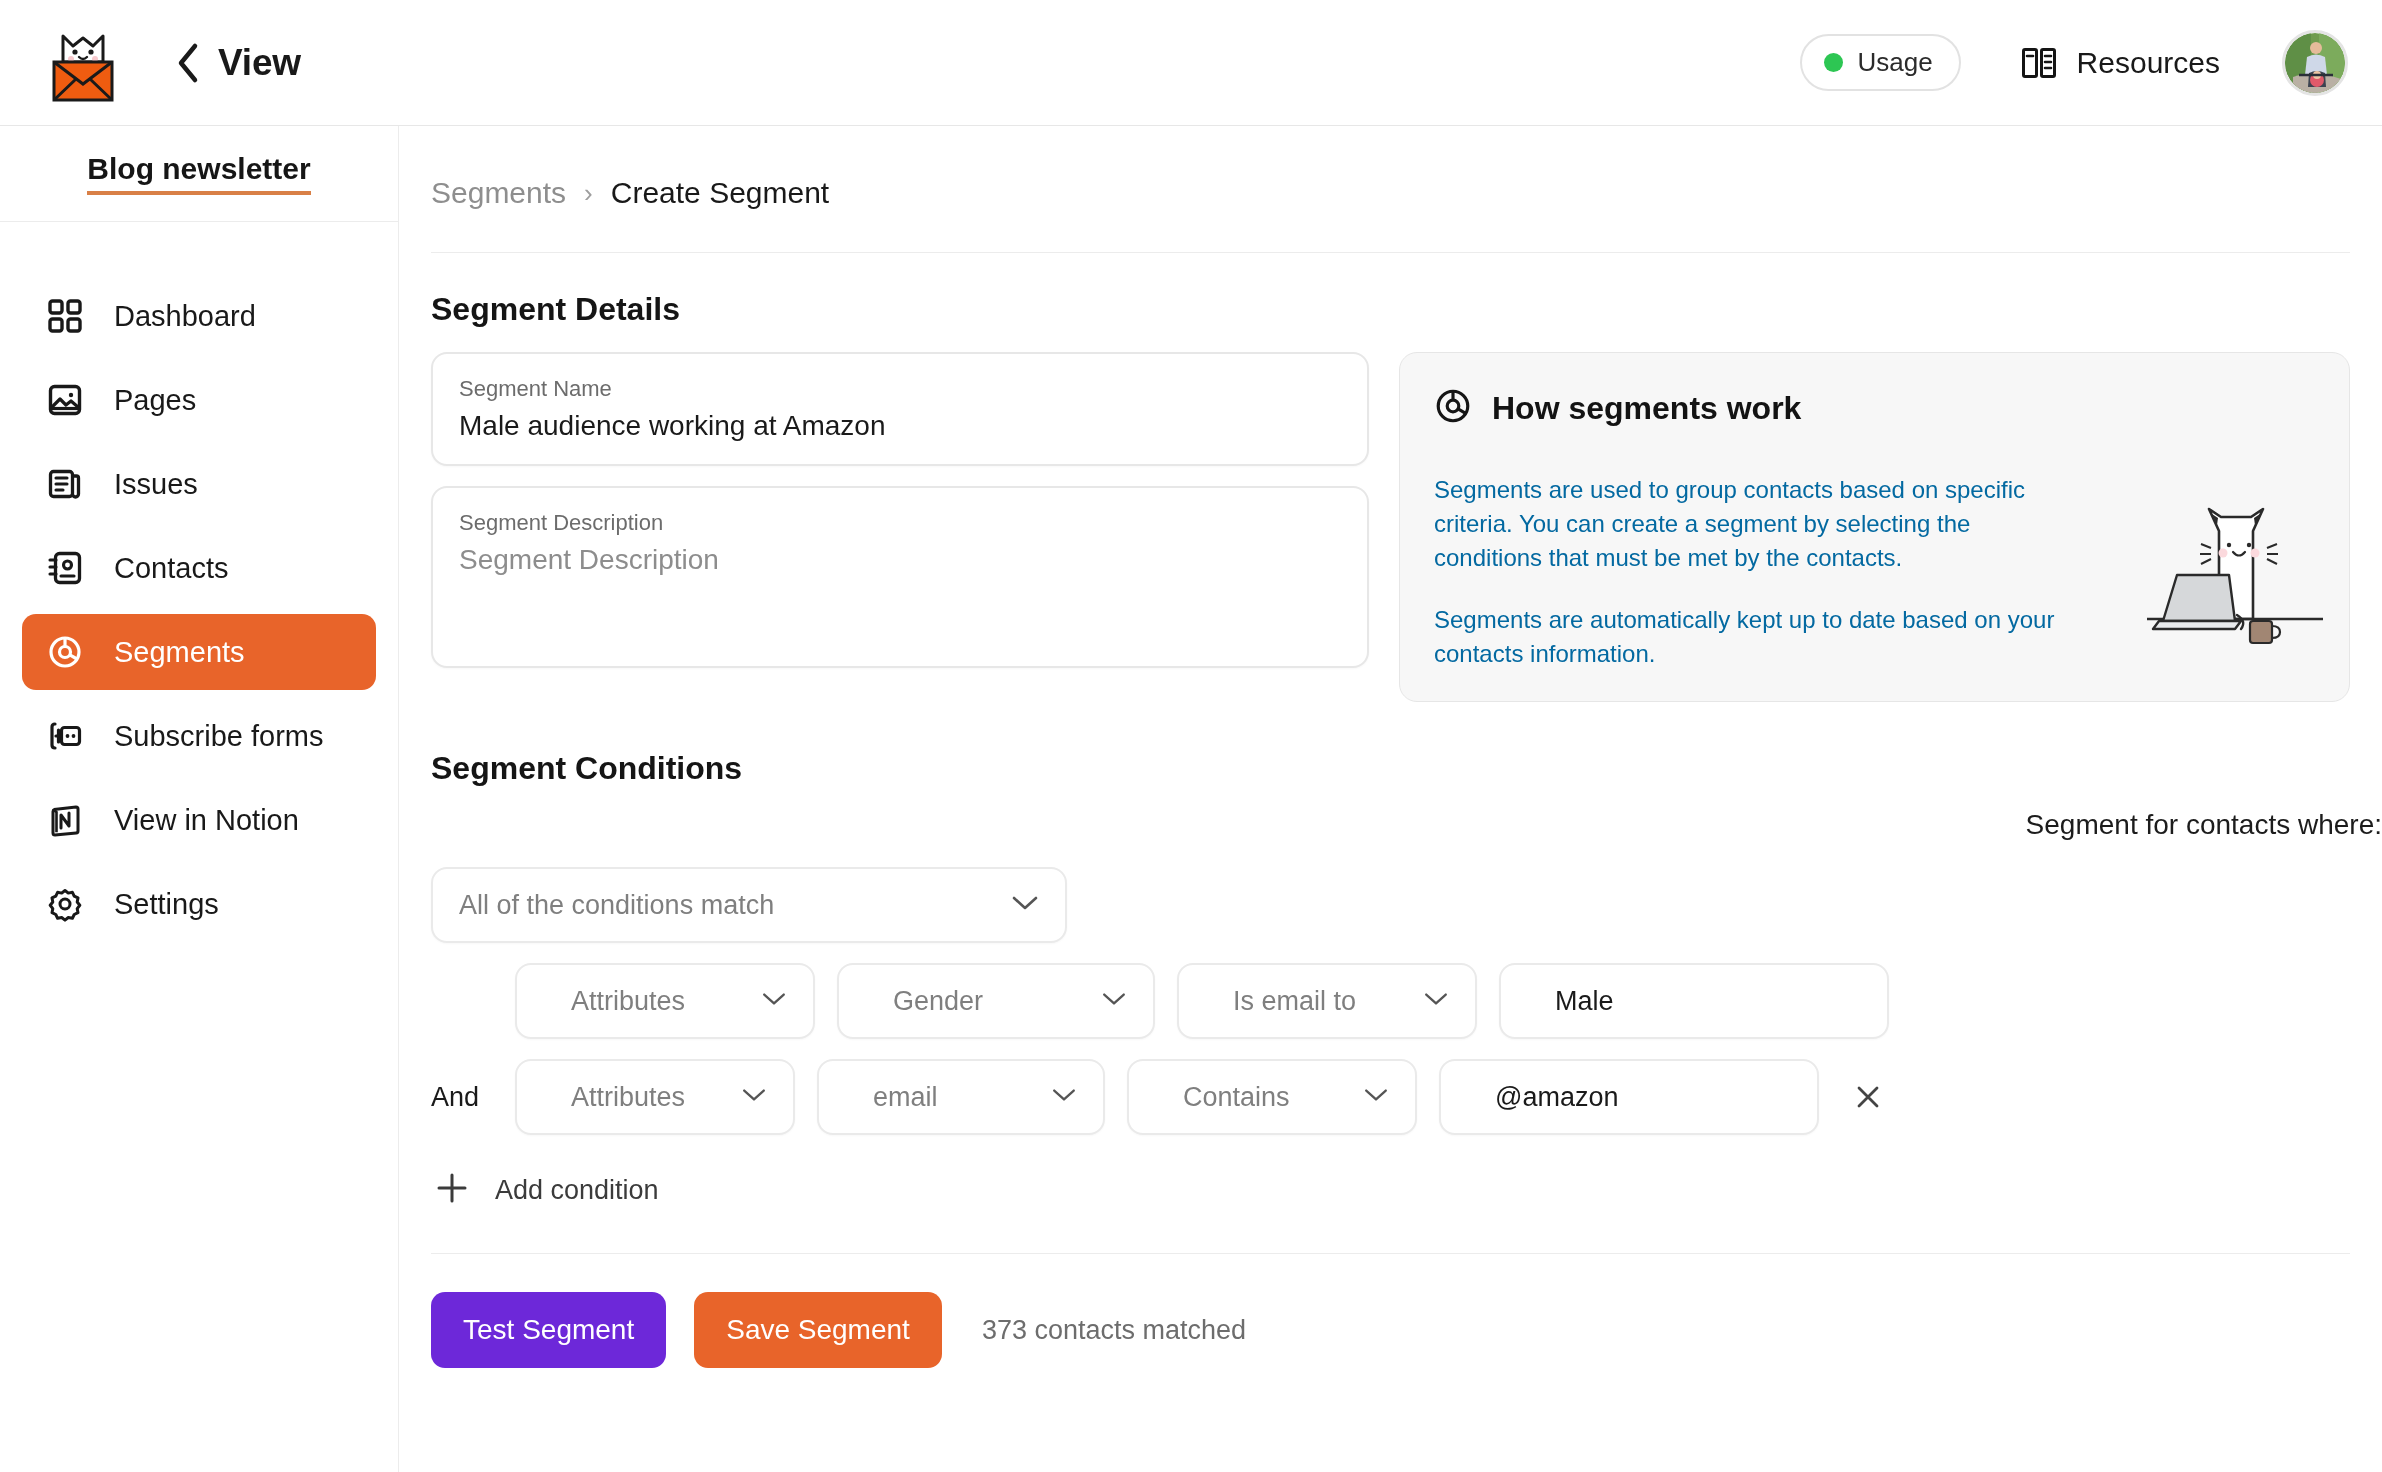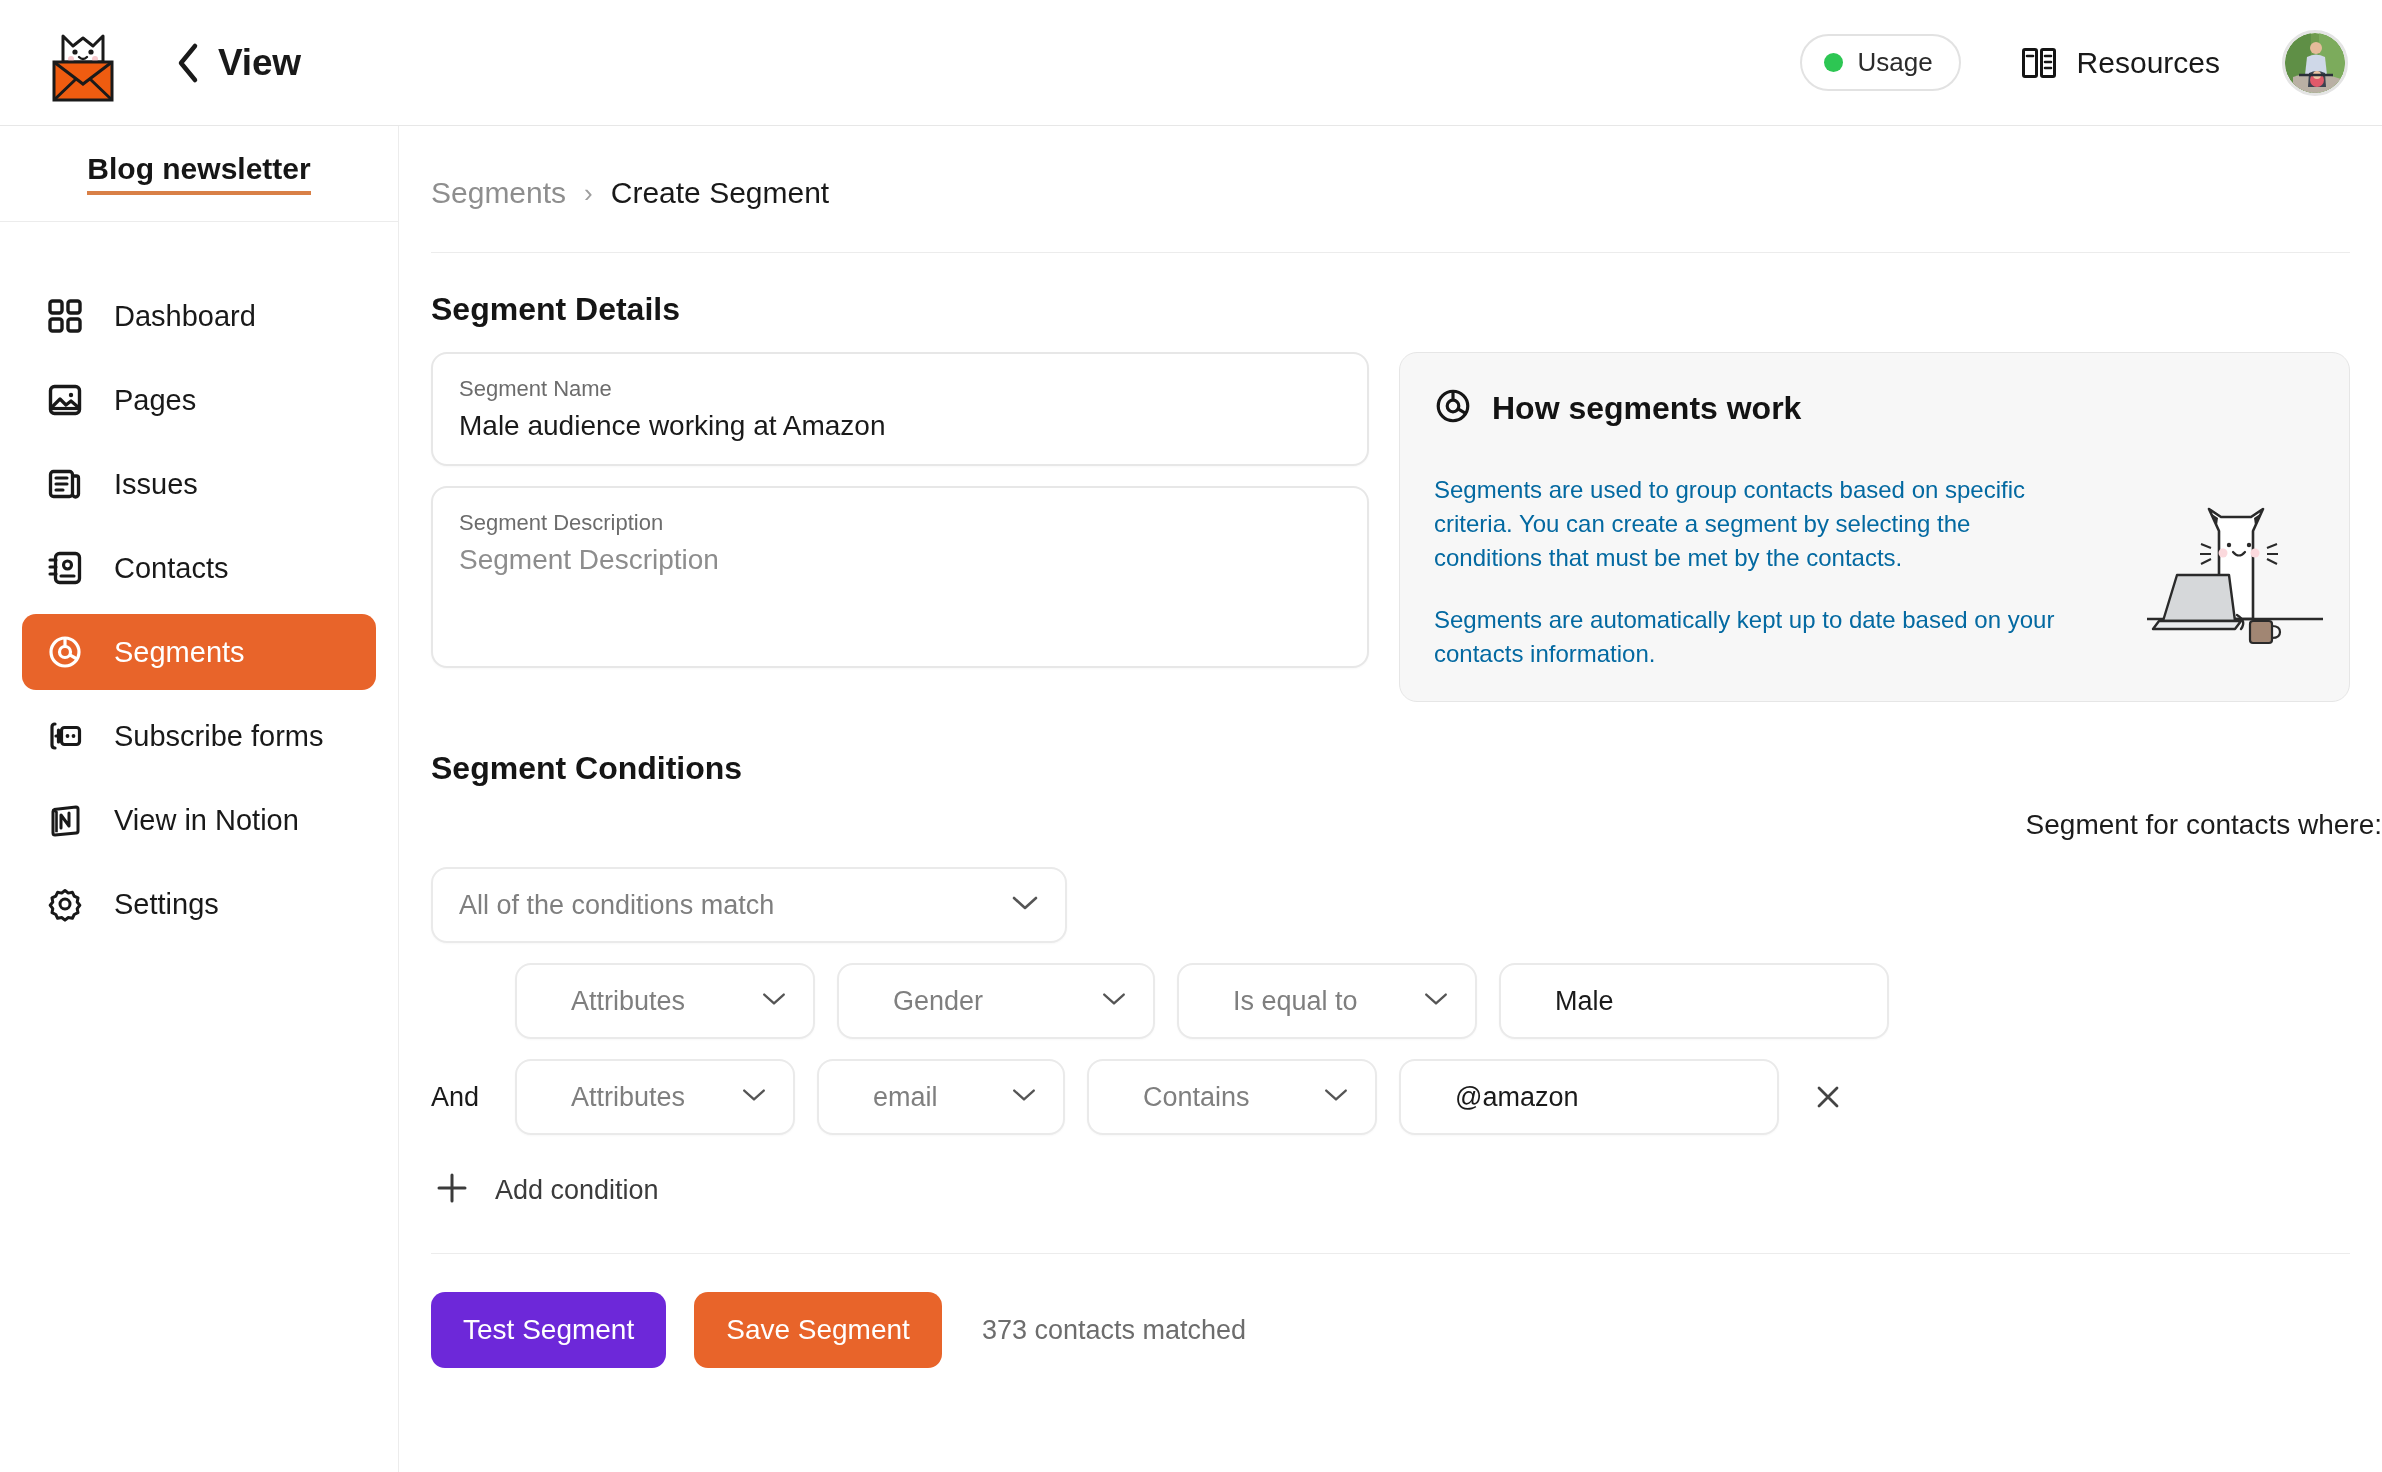--- a/index.html
+++ b/index.html
@@ -158,21 +158,21 @@
   .spacer-and { width: 62px; }
   .combo {
     height: 76px; border: 2px solid #eaeaea; border-radius: 16px;
     background: #fff; display: flex; align-items: center;
     padding: 0 26px; box-shadow: 0 1px 2px rgba(0,0,0,0.03);
     cursor: pointer;
   }
   .combo .sel-text { font-size: 27px; color: #7f7f7f; margin-left: 28px; }
   .combo.input-box .sel-text { color: #1a1a1a; }
   .c-attr { width: 280px; }
-  .c-prop { width: 248px; }
+  .c-prop { width: 288px; }
   .c-op   { width: 290px; }
   .c-val  { width: 380px; }
   .row1 .c-attr { width: 300px; }
   .row1 .c-prop { width: 318px; }
   .row1 .c-op   { width: 300px; }
   .row1 .c-val  { width: 390px; }
   .remove-btn {
     width: 46px; height: 46px; display: flex;
     align-items: center; justify-content: center; cursor: pointer;
     margin-left: 4px;
@@ -466,21 +466,21 @@
       </div>
       <div class="combo c-prop">
         <span class="sel-text">Gender</span>
         <span class="chev">
           <svg width="26" height="16" viewBox="0 0 28 18">
               <path d="M3 4 L14 14 L25 4" fill="none" stroke="#555" stroke-width="2.6" stroke-linecap="round" stroke-linejoin="round"></path>
             </svg>
         </span>
       </div>
       <div class="combo c-op">
-        <span class="sel-text">Is equal to</span>
+        <span class="sel-text">Is email to</span>
         <span class="chev">
           <svg width="26" height="16" viewBox="0 0 28 18">
               <path d="M3 4 L14 14 L25 4" fill="none" stroke="#555" stroke-width="2.6" stroke-linecap="round" stroke-linejoin="round"></path>
             </svg>
         </span>
       </div>
       <div class="combo c-val input-box">
         <span class="sel-text">Male</span>
       </div>
     </div>

